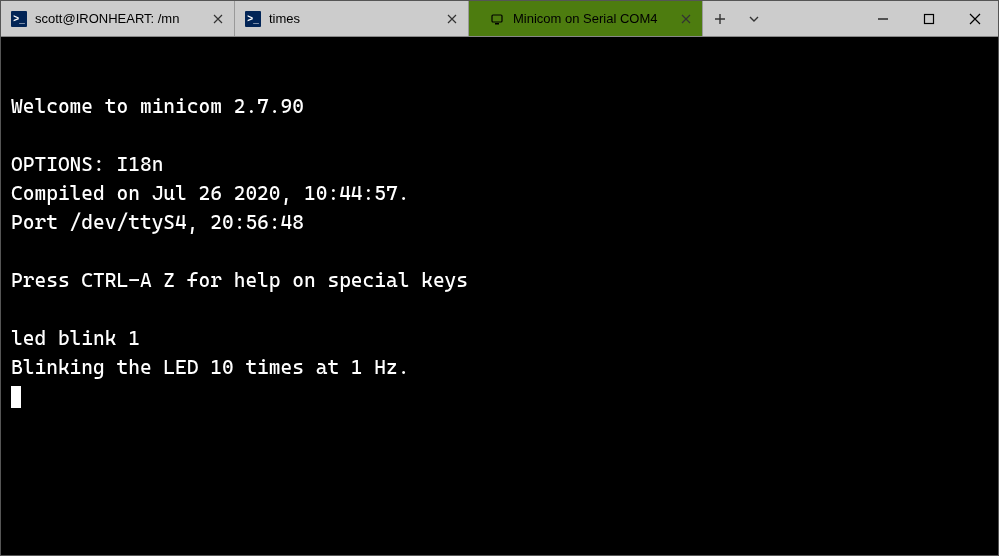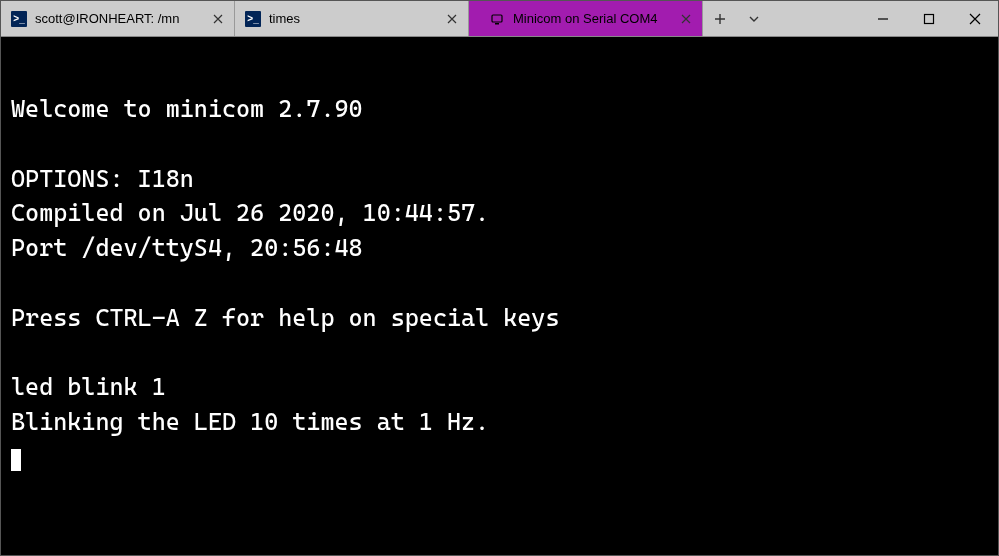--- a/index.html
+++ b/index.html
@@ -33,21 +33,21 @@
       padding: 0 8px 0 10px;
       gap: 8px;
       border-right: 1px solid #999;
       background: #cccccc;
       color: #000;
       font-size: 13px;
       width: 234px;
       position: relative;
     }
     .tab.active {
-      background: #a21caf;
+      background: #4d7c0f;
       padding-left: 20px;
     }
     .tab-icon {
       width: 16px;
       height: 16px;
       display: flex;
       align-items: center;
       justify-content: center;
       flex-shrink: 0;
     }
@@ -96,21 +96,21 @@
       justify-content: center;
       color: #000;
       cursor: pointer;
     }
     .terminal {
       background: #000000;
       color: #ffffff;
       width: 100%;
       height: calc(100% - 36px);
       font-family: "Cascadia Mono", "Consolas", "Courier New", monospace;
-      font-size: 24px;
+      font-size: 20px;
       line-height: 1.45;
       padding: 55px 10px 10px 10px;
       white-space: pre;
       overflow: hidden;
       position: relative;
     }
     .cursor {
       display: inline-block;
       width: 10px;
       height: 22px;

